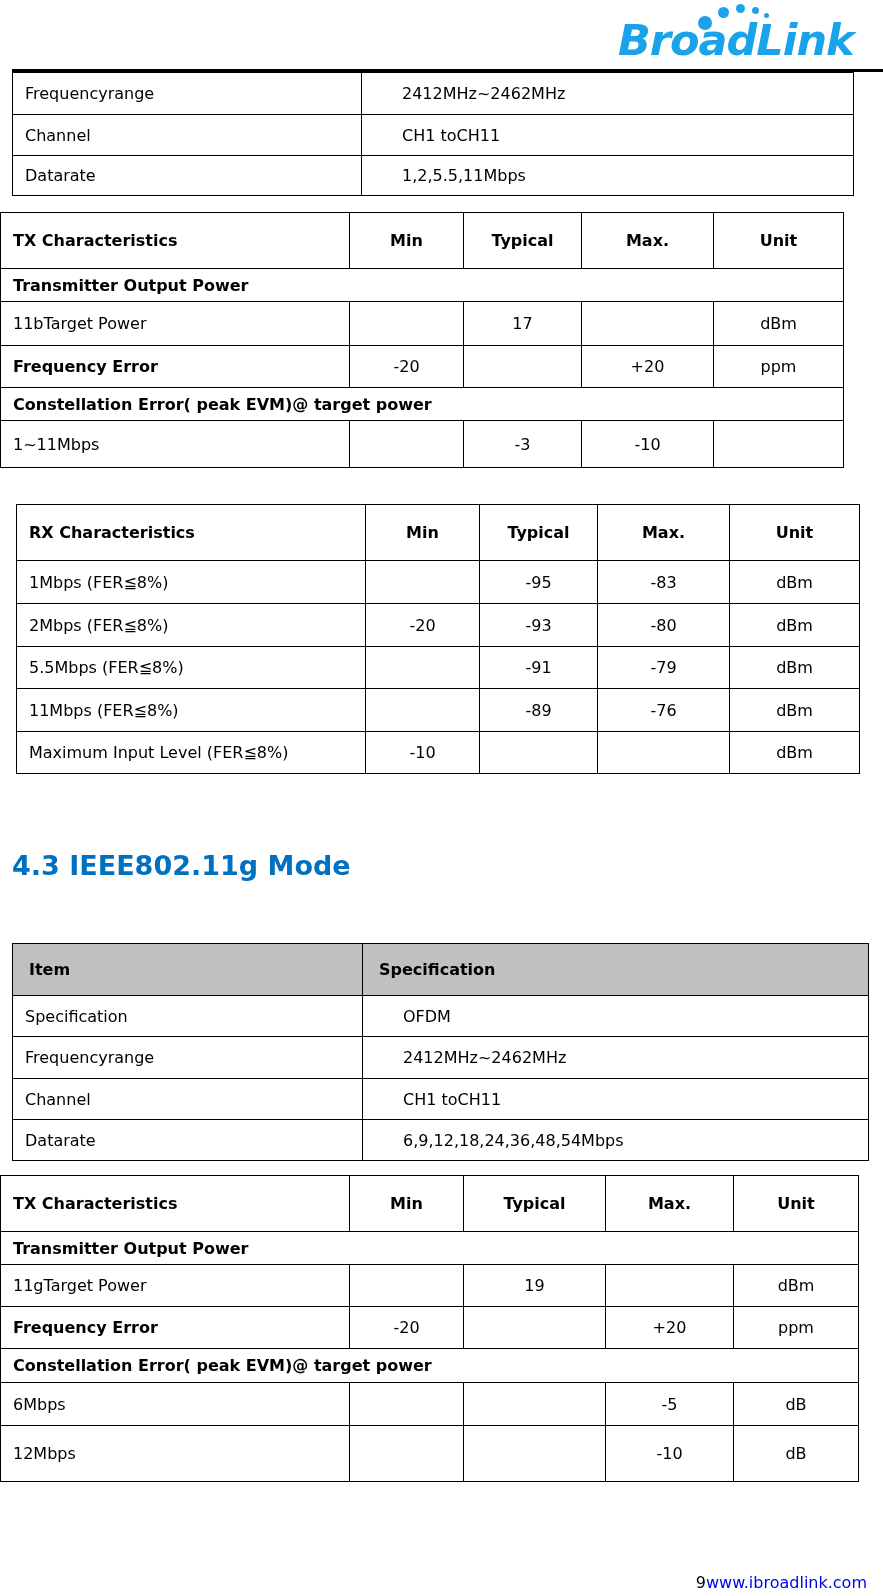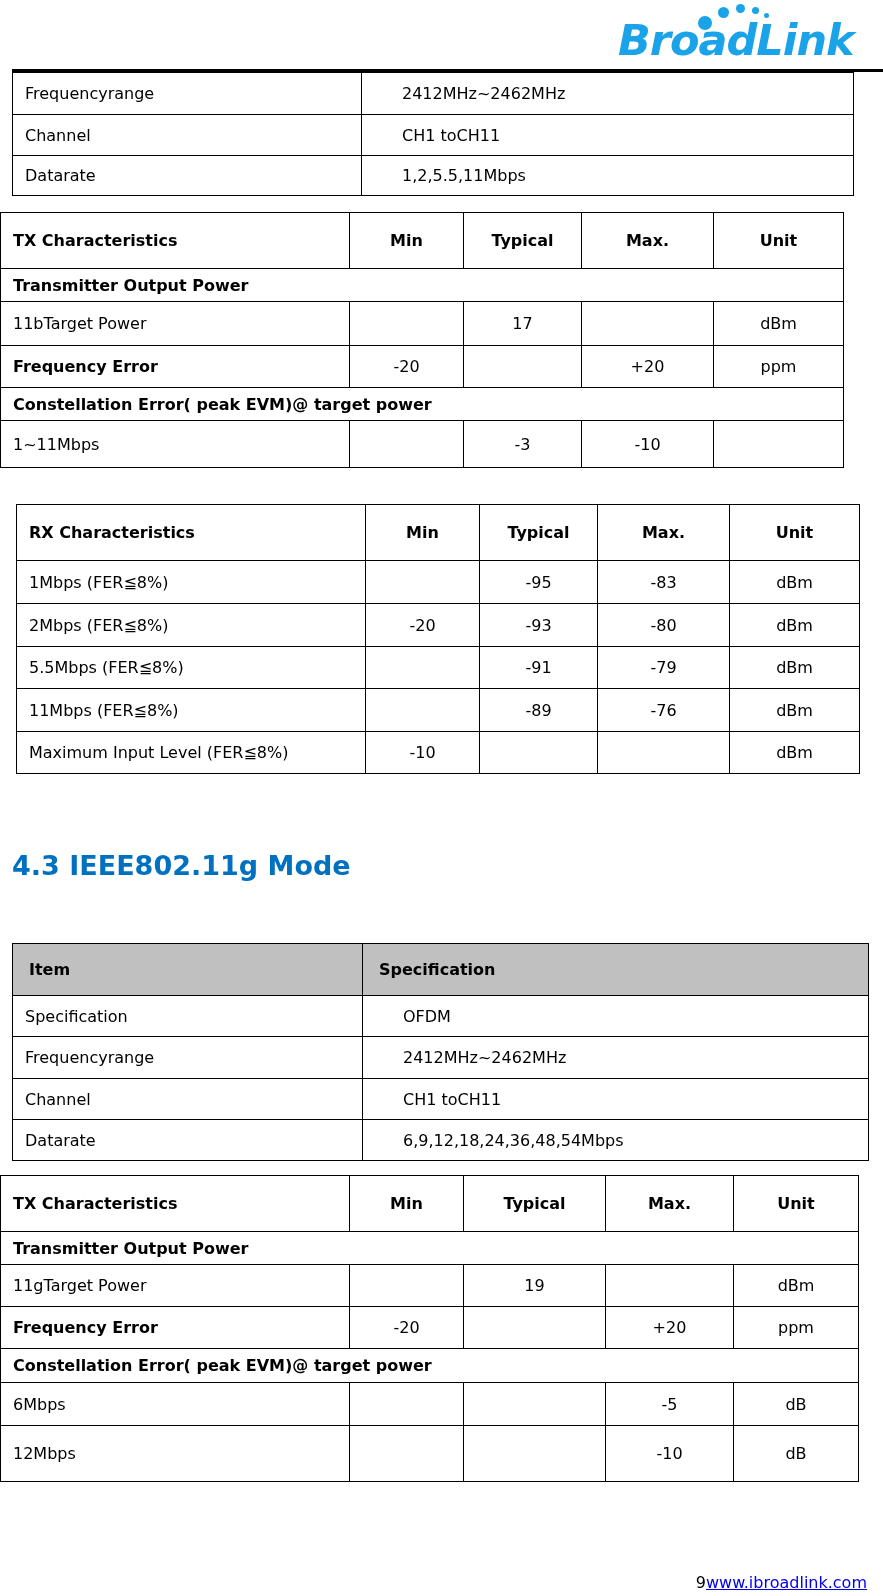--- a/index.html
+++ b/index.html
@@ -15,21 +15,21 @@
   td, th { border:1px solid #000; padding:0 0 0 12px; font-size:16px; font-weight:normal;
            text-align:left; vertical-align:middle; white-space:nowrap; overflow:hidden; }
   .c { text-align:center; padding:0; }
   .b { font-weight:bold; }
   .hdr td { font-weight:bold; }
   .gray td { background:#c0c0c0; font-weight:bold; padding:16px; }
   .spec td.v { padding-left:40px; }
 
   .heading { position:absolute; left:12px; top:850px; font-size:27px; font-weight:bold; color:#0070c0; }
   .footer { position:absolute; right:16px; top:1573px; font-size:16px; }
-  .footer a { color:#0000ee; text-decoration:underline; }
+  .footer a { color:#0000ee; }
   .thick-top td { border-top:2px solid #000; }
 </style>
 </head>
 <body>
 
 <div class="logo">
   <span class="dot" style="left:80px;top:14px;width:14px;height:14px;"></span>
   <span class="dot" style="left:100px;top:5px;width:11px;height:11px;"></span>
   <span class="dot" style="left:118px;top:2px;width:9px;height:9px;"></span>
   <span class="dot" style="left:134px;top:5px;width:7px;height:7px;"></span>

